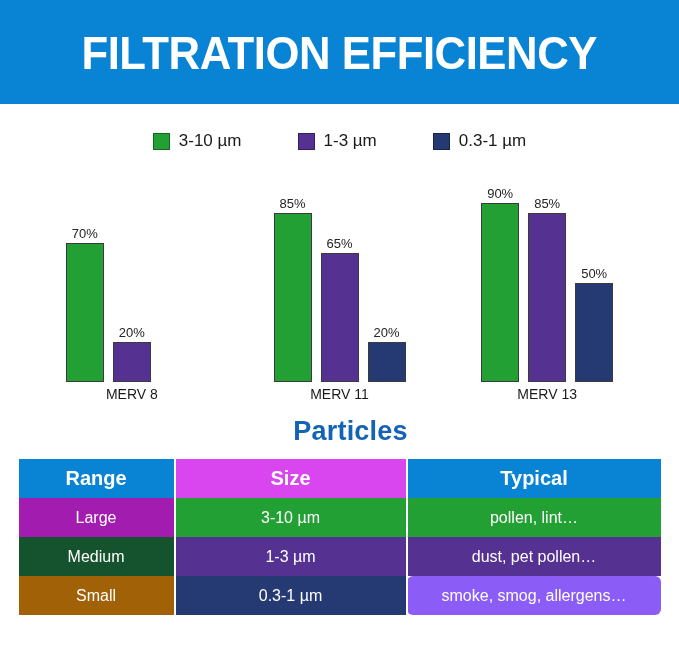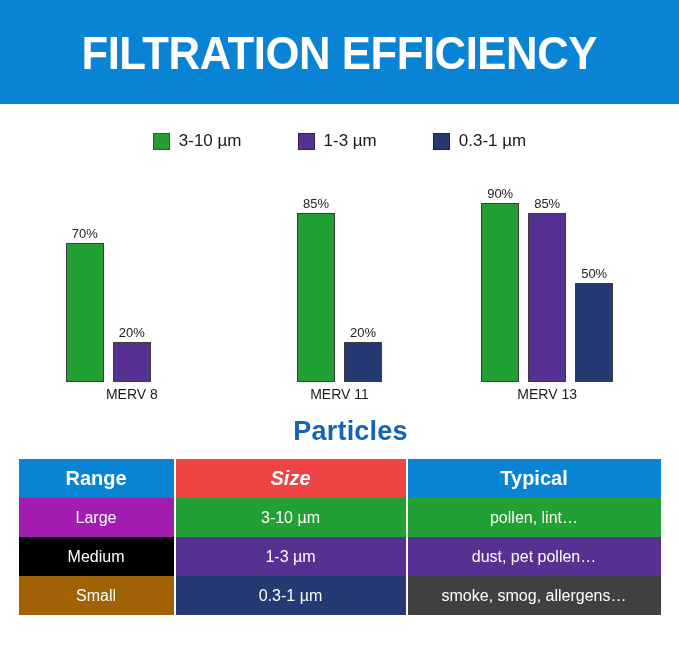--- a/index.html
+++ b/index.html
@@ -212,20 +212,24 @@
         <div class="bar-rect" style="height: 0px;"></div>
       </div>
     </div>
 
     <div class="bar-group">
       <div class="bar-slot">
         <span class="bar-value">85%</span>
         <div class="bar-rect" style="background: rgb(34, 160, 51); height: 169.15px;"></div>
       </div>
       <div class="bar-slot">
+        <span class="bar-value">65%</span>
+        <div class="bar-rect" style="background: rgb(85, 50, 145); height: 129.35px;"></div>
+      </div>
+      <div class="bar-slot">
         <span class="bar-value">20%</span>
         <div class="bar-rect" style="background: rgb(37, 58, 114); height: 39.8px;"></div>
       </div>
     </div>
 
     <div class="bar-group">
       <div class="bar-slot">
         <span class="bar-value">90%</span>
         <div class="bar-rect" style="background: rgb(34, 160, 51); height: 179.1px;"></div>
       </div>
@@ -247,34 +251,34 @@
     <div class="category-label">MERV 13</div>
   </div>
 </div>
 
 <div class="section-title" style="color: rgb(20, 100, 180); margin-left: 22px;">Particles</div>
 
 <table class="table">
   <thead>
     <tr>
       <th class="col-range" style="background: rgb(9, 132, 212);">Range</th>
-      <th class="col-size" style="background: #ef4444; font-style: italic;">Size</th>
+      <th class="col-size" style="background: #d946ef;">Size</th>
       <th class="col-typical" style="background: rgb(9, 132, 212);">Typical</th>
     </tr>
   </thead>
   <tbody>
     <tr class="row-large">
       <td class="col-range" style="background: #a21caf;">Large</td>
       <td class="col-size" style="background: rgb(34, 160, 51);">3-10 µm</td>
       <td class="col-typical" style="background: rgb(34, 160, 51);">pollen, lint…</td>
     </tr>
     <tr class="row-medium">
-      <td class="col-range" style="background: #000000;">Medium</td>
+      <td class="col-range" style="background: #14532d;">Medium</td>
       <td class="col-size" style="background: rgb(85, 50, 145);">1-3 µm</td>
       <td class="col-typical" style="background: rgb(85, 50, 145);">dust, pet pollen…</td>
     </tr>
     <tr class="row-small">
       <td class="col-range" style="background: #a16207;">Small</td>
       <td class="col-size" style="background: rgb(37, 58, 114);">0.3-1 µm</td>
-      <td class="col-typical" style="background: #404040;">smoke, smog, allergens…</td>
+      <td class="col-typical" style="background: #8b5cf6; border-radius: 6px;">smoke, smog, allergens…</td>
     </tr>
   </tbody>
 </table>
 
 </body></html>

